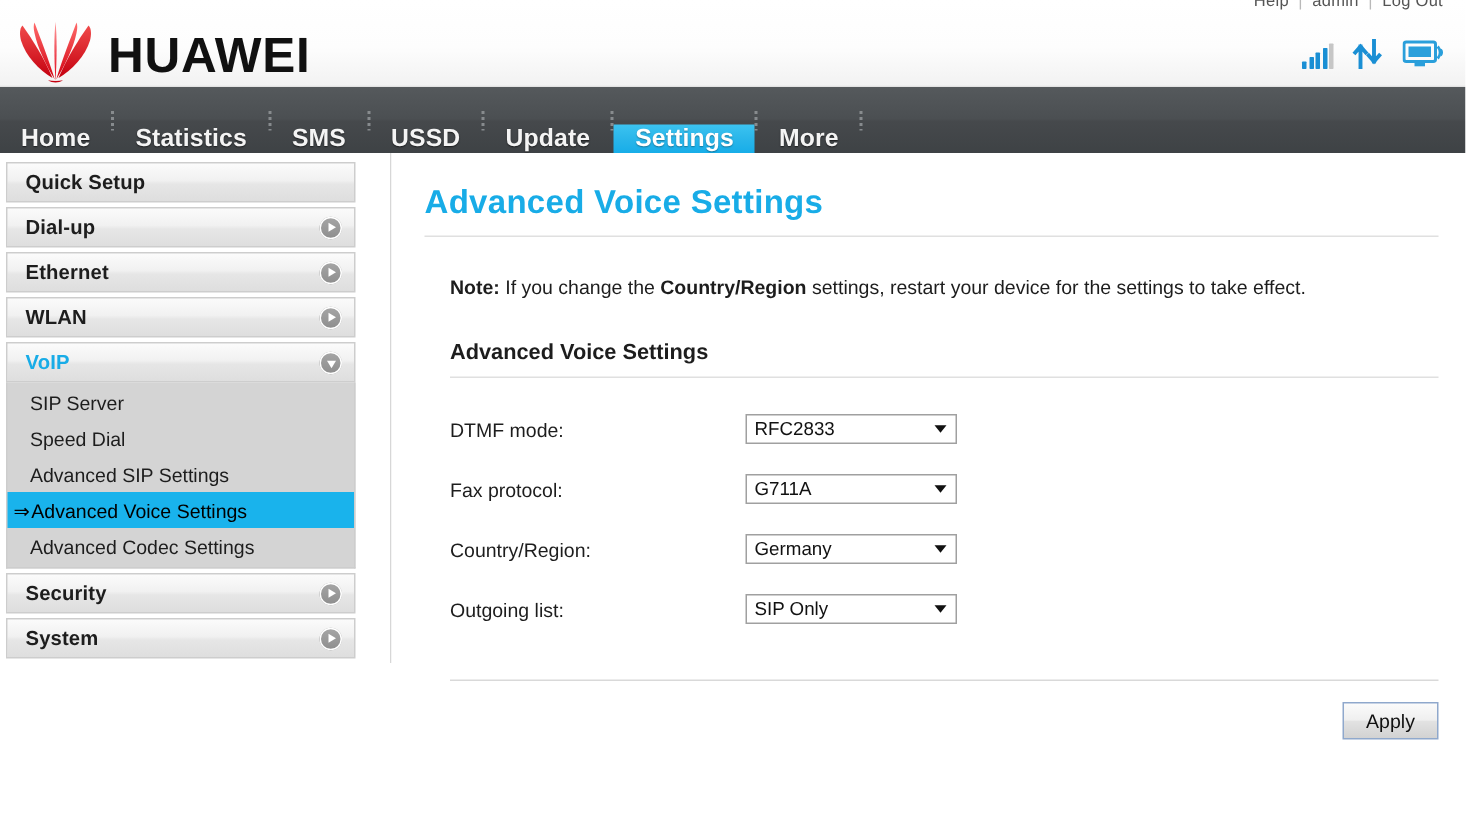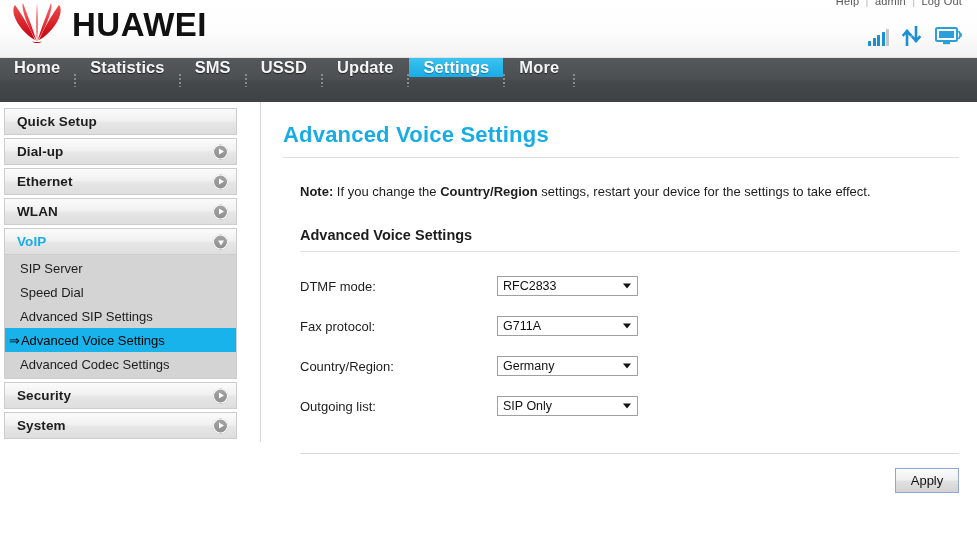--- a/index.html
+++ b/index.html
@@ -21,21 +21,21 @@
   .header {
     position: relative;
     height: 58px;
     background: linear-gradient(to bottom, #ffffff 0%, #fdfdfd 55%, #f2f2f2 100%);
     border-bottom: 1px solid #e3e3e3;
     box-sizing: border-box;
   }
   .logo-wrap {
     position: absolute;
     left: 10px;
-    top: 0;
+    top: 12px;
     display: flex;
     align-items: center;
     height: 48px;
   }
   .logo-mark {
     width: 56px;
     height: 44px;
     position: relative;
     display: block;
   }
@@ -91,21 +91,21 @@
   .sig i.b5 { height: 17px; background: #c6c6c6; }
 
   .updown { height: 20px; }
   .monitor { height: 20px; }
 
   
   .navbar {
     height: 44px;
     background: linear-gradient(to bottom, #55595c 0%, #4b4f52 48%, #46494c 52%, #3e4245 100%);
     display: flex;
-    align-items: flex-start;
+    align-items: flex-end;
     box-sizing: border-box;
   }
   .nav-item {
     display: flex;
     align-items: center;
     padding: 0 14px;
     color: #f4f4f4;
     font-size: 16.5px;
     font-weight: bold;
     text-shadow: 0 1px 1px rgba(0,0,0,.6);

